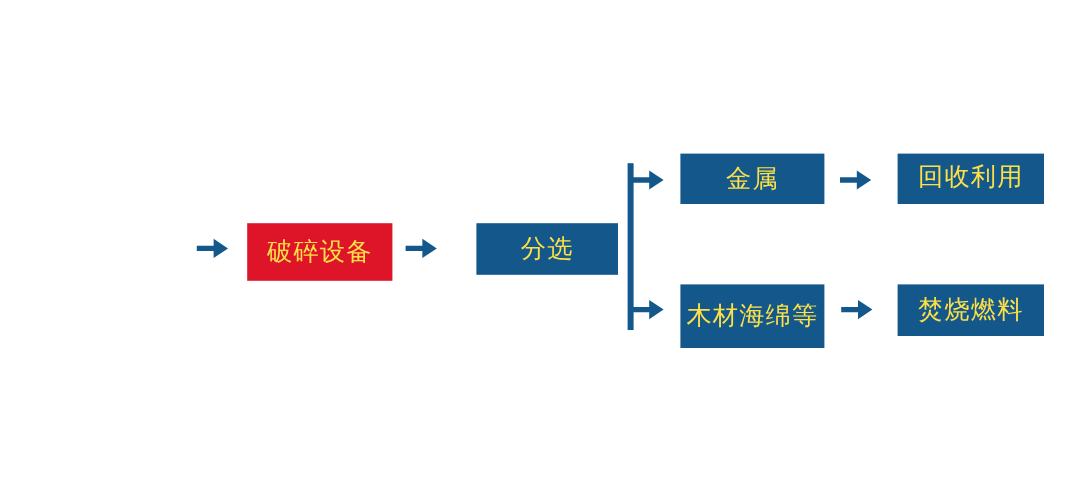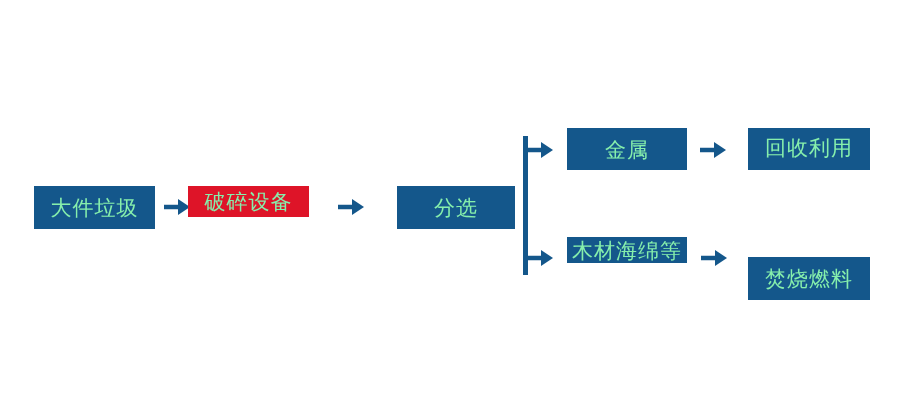--- a/index.html
+++ b/index.html
@@ -13,21 +13,21 @@
     height: 411px;
     background: #ffffff;
     overflow: hidden;
     font-family: "Liberation Sans", sans-serif;
   }
   .node {
     position: absolute;
     display: flex;
     align-items: center;
     justify-content: center;
-    color: #86efac;
+    color: #fde047;
     font-size: 21px;
     letter-spacing: 1px;
     line-height: 1;
     box-sizing: border-box;
   }
   .node.blue { background: #14578B; }
   .node.red  { background: #DE1428; }
 
   .arrow {
     position: absolute;
@@ -39,44 +39,41 @@
     left: 523px;
     top: 136px;
     width: 5px;
     height: 139px;
     background: #14578B;
   }
 
   
   .n-bulky    { left: 34px;  top: 186px; width: 121px; height: 43px; }
   .a-1        { left: 163px; top: 196px; }
-  .n-crush    { left: 188px; top: 186px; width: 121px; height: 31px; text-align: center; }
+  .n-crush    { left: 206px; top: 186px; width: 121px; height: 48px; text-align: center; }
   .a-2        { left: 337px; top: 196px; }
   .n-sort     { left: 385px; top: 186px; width: 118px; height: 43px; margin-left: 12px; }
 
   
   .a-3        { left: 526px; top: 139px; }
   .n-metal    { left: 567px; top: 128px; width: 120px; height: 42px; }
   .a-4        { left: 699px; top: 139px; }
   .n-recycle  { left: 748px; top: 128px; width: 122px; height: 42px; font-family: Liberation Mono, monospace; }
 
   
   .a-5        { left: 526px; top: 247px; }
-  .n-wood     { left: 567px; top: 237px; width: 120px; height: 26px; }
+  .n-wood     { left: 567px; top: 237px; width: 120px; height: 53px; }
   .a-6        { left: 700px; top: 247px; }
-  .n-burn     { left: 748px; top: 237px; width: 122px; height: 43px; margin-top: 20px; }
+  .n-burn     { left: 748px; top: 237px; width: 122px; height: 43px; }
 </style>
 </head>
 <body>
 
 <div class="canvas">
 
-  <div class="node blue n-bulky">
-    <span>大件垃圾</span>
-  </div>
 
   <svg class="arrow a-1" viewBox="0 0 28 20">
     <line x1="1" y1="10" x2="17" y2="10" stroke="#14578B" stroke-width="4.5"></line>
     <polygon points="15,2 27,10 15,18" fill="#14578B"></polygon>
   </svg>
 
   <div class="node red n-crush">
     <span>破碎设备</span>
   </div>
 

